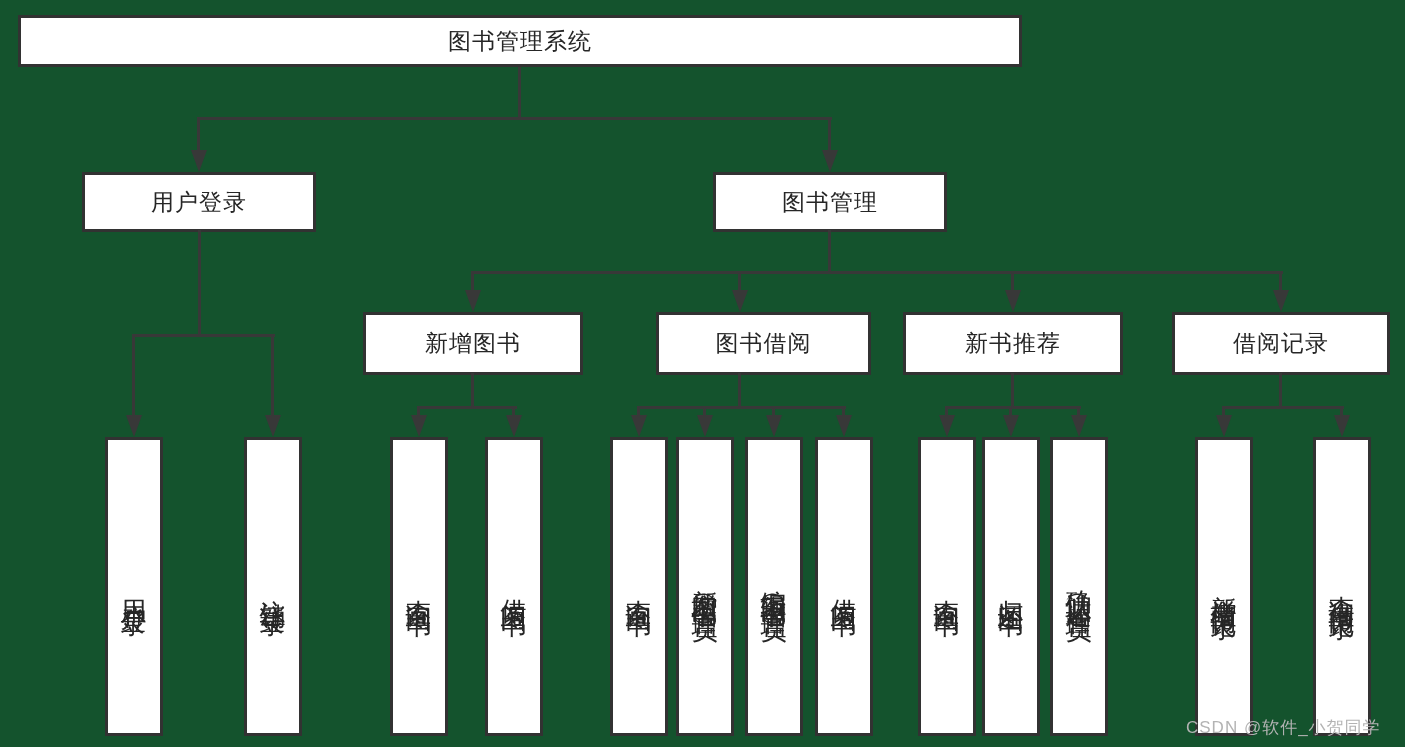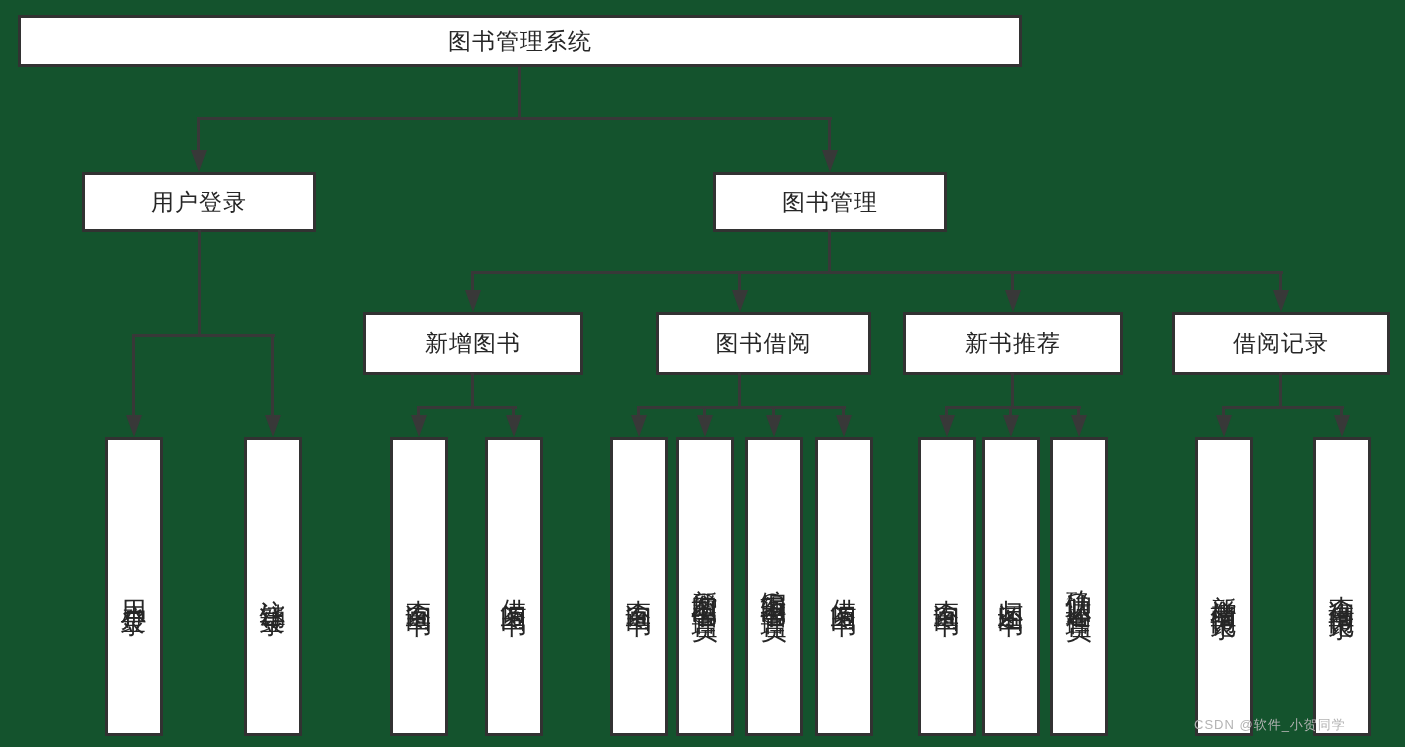--- a/index.html
+++ b/index.html
@@ -46,26 +46,25 @@
     width: 0;
     height: 0;
     border-left: 8px solid transparent;
     border-right: 8px solid transparent;
     border-top: 22px solid #383838;
   }
   #watermark {
     position: absolute;
     left: 1186px;
     top: 716px;
-    font-size: 13px;
+    font-size: 17px;
     letter-spacing: 1px;
     color: #b3b3b3;
     white-space: nowrap;
     z-index: 20;
-    margin-left: 8px;
   }
 </style>
 </head>
 <body>
 
 <div id="canvas">
 
   <div class="node hbox" style="left:18px; top:15px; width:1004px; height:52px;">
     <span>图书管理系统</span>
   </div>

